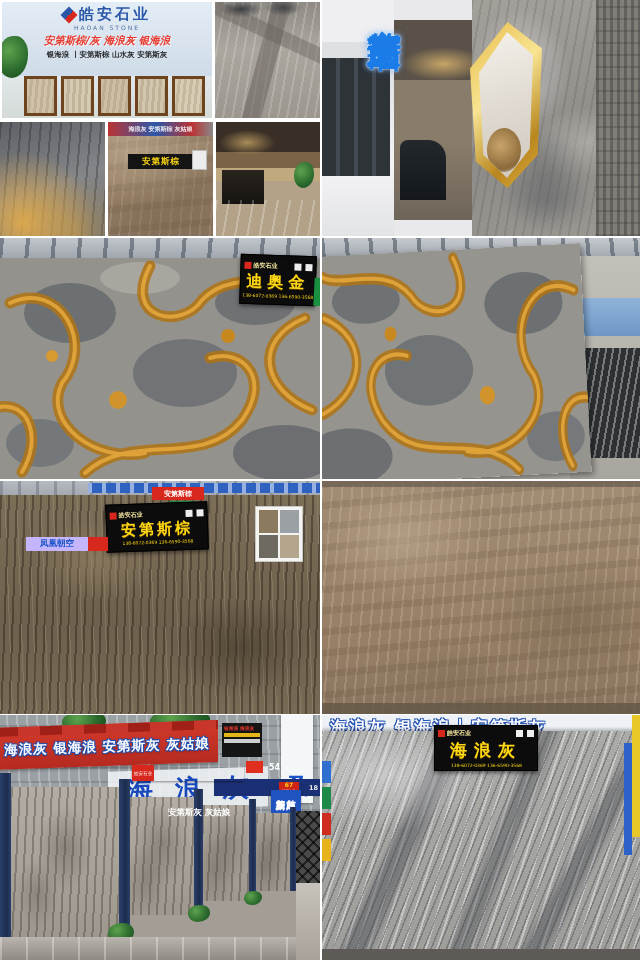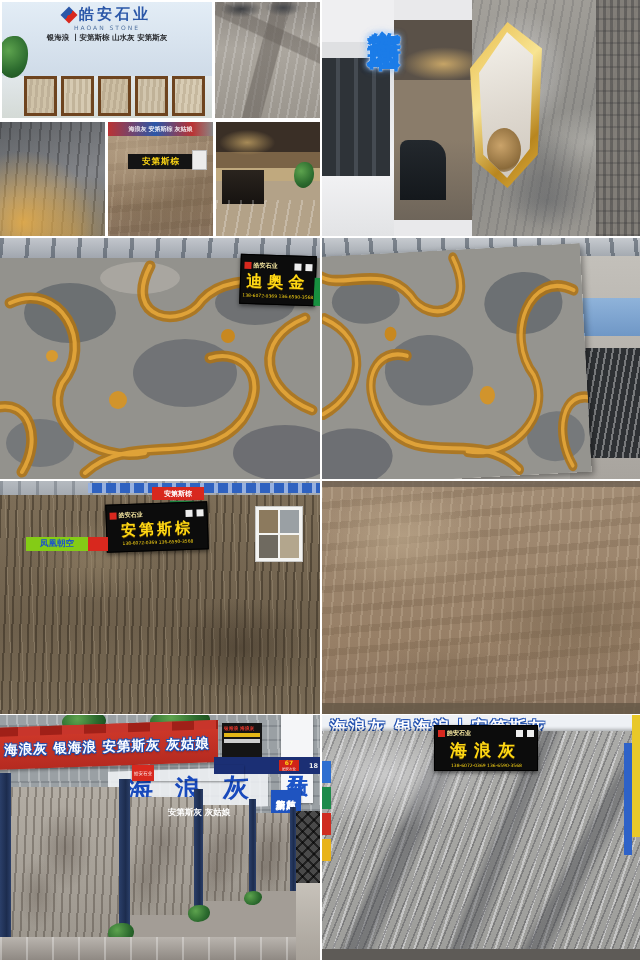--- a/index.html
+++ b/index.html
@@ -69,20 +69,22 @@
   <div class="ph" style="left:2px;top:2px;width:210px;height:116px;
               background:linear-gradient(180deg,#c7daeb 0%,#e6ecf1 52%,#d4dad6 100%);">
     <div class="abs" style="left:0;top:0;width:210px;height:74px;
                 background:linear-gradient(180deg,#e3edf6,#cfdbe8);text-align:center;">
       <div style="margin-top:3px;display:flex;justify-content:center;align-items:center;gap:4px;">
         <span style="display:inline-block;width:12px;height:12px;transform:rotate(45deg);
                      background:conic-gradient(#d8281e 0 50%, #2b57a8 50% 100%);"></span>
         <span style="color:#2b57a8;font-weight:800;font-size:15px;letter-spacing:3px;">皓安石业</span>
       </div>
       <div style="color:#50719f;font-size:6px;letter-spacing:2px;">HAOAN STONE</div>
+      <div style="color:#e8372c;font-weight:800;font-style:italic;font-size:10.5px;margin-top:3px;
+                  text-shadow:1px 1px 0 rgba(255,255,255,.8);">安第斯棕/灰  海浪灰  银海浪</div>
       <div style="color:#26282c;font-weight:bold;font-size:7.5px;margin-top:2px;">银海浪 丨安第斯棕  山水灰  安第斯灰</div>
     </div>
     <div class="plant" style="left:-4px;top:34px;width:30px;height:42px;"></div>
     <div class="abs" style="left:22px;top:74px;width:188px;height:42px;display:flex;gap:4px;">
       <div style="width:33px;height:40px;border:3px solid #6e441f;background:repeating-linear-gradient(95deg,#cfc2a8 0 3px,#bfb198 3px 6px);"></div>
       <div style="width:33px;height:40px;border:3px solid #6e441f;background:repeating-linear-gradient(92deg,#d6cab2 0 3px,#c2b49a 3px 6px);"></div>
       <div style="width:33px;height:40px;border:3px solid #6e441f;background:repeating-linear-gradient(97deg,#cdbfa4 0 3px,#bdae93 3px 6px);"></div>
       <div style="width:33px;height:40px;border:3px solid #6e441f;background:repeating-linear-gradient(94deg,#d2c6ae 0 3px,#c0b298 3px 6px);"></div>
       <div style="width:33px;height:40px;border:3px solid #6e441f;background:repeating-linear-gradient(96deg,#d8ccb4 0 3px,#c6b89e 3px 6px);"></div>
     </div>
@@ -260,21 +262,21 @@
     <div class="blacksign" style="left:106px;top:22px;width:102px;height:48px;transform:rotate(-2deg);">
       <div class="signlogo">
         <span class="logobox"></span>
         <span class="logotxt">皓安石业</span>
         <span class="qr"></span>
         <span class="qr"></span>
       </div>
       <div class="signtitle" style="font-size:15px;letter-spacing:3px;">安第斯棕</div>
       <div class="signphone">138-6072-0369 136-6590-3568</div>
     </div>
-    <div class="abs" style="left:26px;top:56px;width:82px;height:14px;background:#84cc16;display:flex;align-items:center;">
+    <div class="abs" style="left:26px;top:56px;width:82px;height:14px;background:#c4b5fd;display:flex;align-items:center;">
       <span style="color:#1d55c8;font-size:8.5px;font-weight:800;flex:1;text-align:center;">凤凰朝空</span>
       <span style="width:20px;height:14px;background:#d8281e;"></span>
     </div>
     <div class="abs" style="left:256px;top:26px;width:46px;height:54px;background:#f4f4f2;
                 box-shadow:0 0 0 1px #c8c8c6;padding:3px;display:grid;
                 grid-template-columns:1fr 1fr;gap:2px;">
       <div style="background:#8c7a5e;"></div>
       <div style="background:#9aa0a4;"></div>
       <div style="background:#6f6a60;"></div>
       <div style="background:#b3a68d;"></div>
@@ -323,21 +325,21 @@
                    padding:0 2px;white-space:nowrap;">皓安石业</span>
       <span style="flex:1;background:#1f54c0;color:#fff;font-size:8.5px;font-weight:800;
                    display:flex;align-items:center;justify-content:center;white-space:nowrap;margin-top:48px;">安第斯灰 灰姑娘</span>
     </div>
 
     <div class="abs" style="left:281px;top:0;width:32px;height:88px;background:#f5f6f8;
                 box-shadow:0 1px 2px rgba(0,0,0,.35);display:flex;align-items:center;justify-content:center;">
       <span class="vtext" style="color:#1d55c8;font-size:21px;font-weight:800;line-height:1;">马仕灰</span>
     </div>
 
-    <div class="abs" style="left:214px;top:42px;width:106px;height:17px;background:#1b2f74;display:flex;
+    <div class="abs" style="left:214px;top:64px;width:106px;height:17px;background:#1b2f74;display:flex;
                 align-items:center;justify-content:flex-end;gap:10px;padding-right:2px;">
       <span style="background:#d02318;display:flex;flex-direction:column;align-items:center;padding:0 2px;">
         <span style="color:#ffd814;font-size:6px;font-weight:800;line-height:1.1;">67</span>
         <span style="color:#fff;font-size:4px;line-height:1;white-space:nowrap;transform:scale(.85);">皓安石业</span>
       </span>
       <span style="color:#eee;font-size:6.5px;font-weight:bold;">18</span>
     </div>
 
     <div class="abs" style="left:271px;top:75px;width:30px;height:68px;background:#1f54c0;display:flex;
                 justify-content:center;gap:1px;padding-top:2px;box-shadow:0 1px 2px rgba(0,0,0,.4);">

